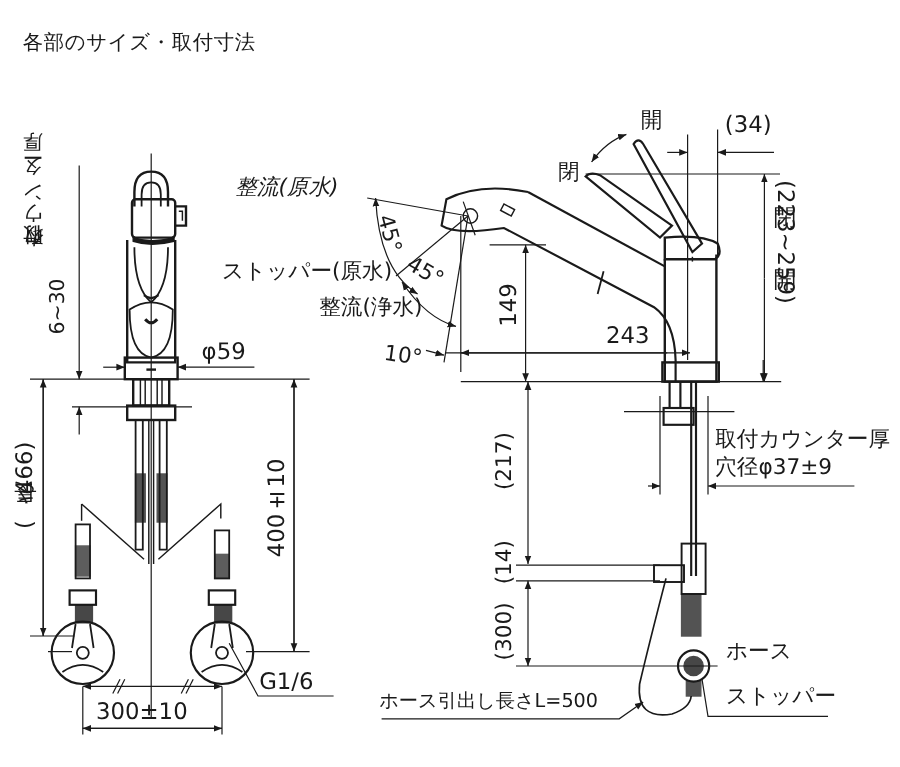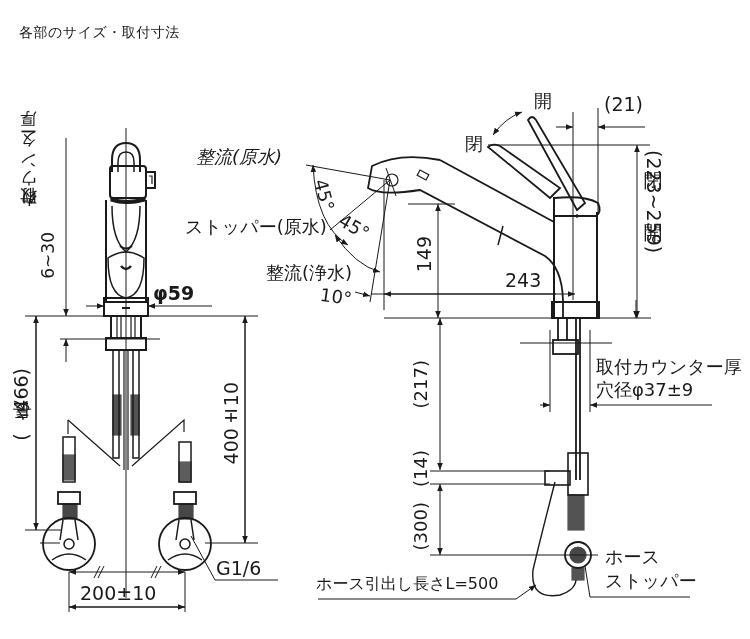--- a/index.html
+++ b/index.html
@@ -1,18 +1,18 @@
 <!DOCTYPE html>
 <html><head>
 <meta charset="utf-8">
 <style>
   html, body { margin: 0; padding: 0; background: #ffffff; }
   body { width: 750px; height: 639px; position: relative; overflow: hidden;
          font-family: "DejaVu Sans", "Liberation Sans", sans-serif; color: #1a1a1a; }
-  .title { position: absolute; left: 19px; top: 24px; font-size: 14px; letter-spacing: 0.5px; }
+  .title { position: absolute; left: 19px; top: 24px; font-size: 17px; letter-spacing: 0.5px; }
   svg.drawing { position: absolute; left: 0; top: 0; }
   .lbl { position: absolute; font-size: 17px; line-height: 1; white-space: nowrap; color: #1a1a1a; }
   .v { writing-mode: vertical-rl; }
   .s18 { font-size: 18px; }
   .s19 { font-size: 19px; }
 </style>
 </head>
 <body>
 
 <div class="title">各部のサイズ・取付寸法</div>
@@ -197,41 +197,41 @@
     <line x1="636" y1="300" x2="636" y2="318" marker-end="url(#arr)"></line>
 
     <path d="M318,599 L516,599 L536,585" marker-end="url(#arr)"></path>
 
     <path d="M585,566 L590,597 L690,597"></path>
   </g>
 </svg>
 
 <div class="lbl v" style="left:20px; top:140px; font-size:17px; transform:rotate(180deg);">取付カウンター厚</div>
 <div class="lbl v" style="left:40px; top:232px; font-size:17px; transform:rotate(180deg);">6~30</div>
-<div class="lbl s19" style="left:153px; top:284px;font-weight:bold;">φ59</div>
+<div class="lbl s19" style="left:168px; top:284px;">φ59</div>
 <div class="lbl v s19" style="left:12px; top:368px; transform:rotate(180deg);">(長さ466)</div>
 <div class="lbl v s19" style="left:222px; top:382px; transform:rotate(180deg);">400±10</div>
-<div class="lbl s19" style="left:80px; top:584px;">200±10</div>
+<div class="lbl s19" style="left:80px; top:584px;">300±10</div>
 <div class="lbl s19" style="left:216px; top:559px;">G1/6</div>
 
 <div class="lbl s18" style="left:534px; top:92px;">開</div>
 <div class="lbl s18" style="left:465px; top:135px;">閉</div>
-<div class="lbl s19" style="left:604px; top:95px;">(21)</div>
+<div class="lbl s19" style="left:604px; top:95px;">(34)</div>
 <div class="lbl v s19" style="left:644px; top:150px;">(閉223~開259)</div>
 <div class="lbl v s19" style="left:415px; top:236px; transform:rotate(180deg);">149</div>
 <div class="lbl s19" style="left:458px; top:271px;margin-left:47px;">243</div>
 
 <div class="lbl s18" style="left:196px; top:148px;font-style:italic;">整流(原水)</div>
 <div class="lbl s18" style="left:185px; top:218px;">ストッパー(原水)</div>
-<div class="lbl s18" style="left:266px; top:264px;text-align:center;">整流(浄水)</div>
+<div class="lbl s18" style="left:266px; top:248px;text-align:center;">整流(浄水)</div>
 <div class="lbl s18" style="left:308px; top:186px; transform:rotate(75deg);">45°</div>
 <div class="lbl s18" style="left:338px; top:218px; transform:rotate(30deg);">45°</div>
 <div class="lbl s18" style="left:320px; top:288px; transform:rotate(8deg);">10°</div>
 
 <div class="lbl v s18" style="left:412px; top:360px; transform:rotate(180deg);">(217)</div>
 <div class="lbl v s18" style="left:412px; top:450px; transform:rotate(180deg);">(14)</div>
 <div class="lbl v s18" style="left:412px; top:502px; transform:rotate(180deg);">(300)</div>
 
 <div class="lbl s18" style="left:596px; top:358px;">取付カウンター厚</div>
 <div class="lbl s18" style="left:596px; top:381px;">穴径φ37±9</div>
 <div class="lbl s18" style="left:316px; top:576px; font-size:16px;">ホース引出し長さL=500</div>
-<div class="lbl s18" style="left:605px; top:548px;">ホース</div>
+<div class="lbl s18" style="left:605px; top:534px;">ホース</div>
 <div class="lbl s18" style="left:605px; top:572px;">ストッパー</div>
 
 </body></html>

